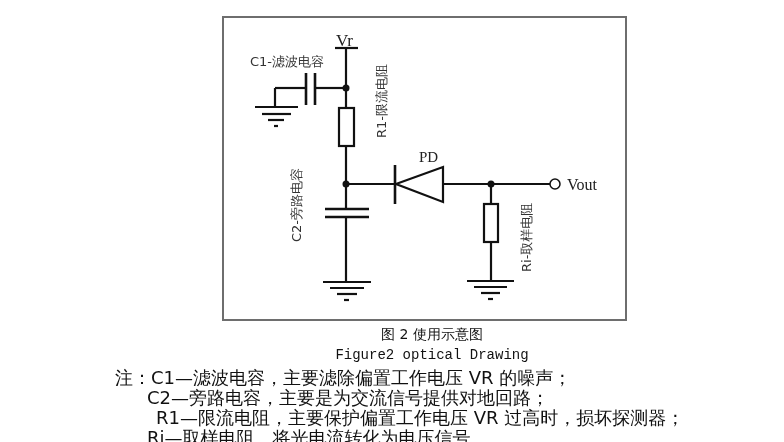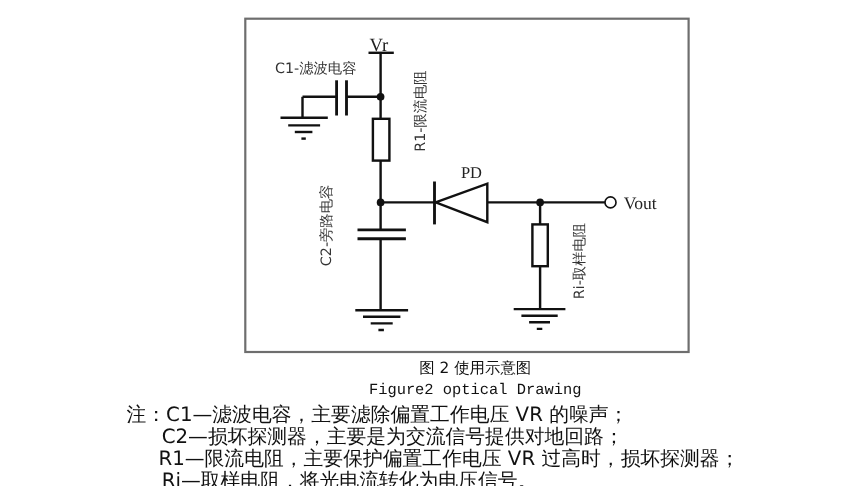--- a/index.html
+++ b/index.html
@@ -129,20 +129,20 @@
   </g>
 </svg>
 
 <div id="caption-cn" class="caption">图 2 使用示意图</div>
 <div id="caption-en" class="caption">Figure2 optical Drawing</div>
 
 <div class="note-line" style="left:115px; top:369px;">
   <span class="note-prefix">注：</span><span>C1—滤波电容，主要滤除偏置工作电压 VR 的噪声；</span>
 </div>
 <div class="note-line" style="left:147px; top:389px;">
-  <span>C2—损坏探测器，主要是为交流信号提供对地回路；</span>
+  <span>C2—旁路电容，主要是为交流信号提供对地回路；</span>
 </div>
-<div class="note-line" style="left:144px; top:409px;text-align:center;">
+<div class="note-line" style="left:156px; top:409px;text-align:center;">
   <span>R1—限流电阻，主要保护偏置工作电压 VR 过高时，损坏探测器；</span>
 </div>
 <div class="note-line" style="left:147px; top:429px;">
   <span>Ri—取样电阻，将光电流转化为电压信号。</span>
 </div>
 
 </body></html>

